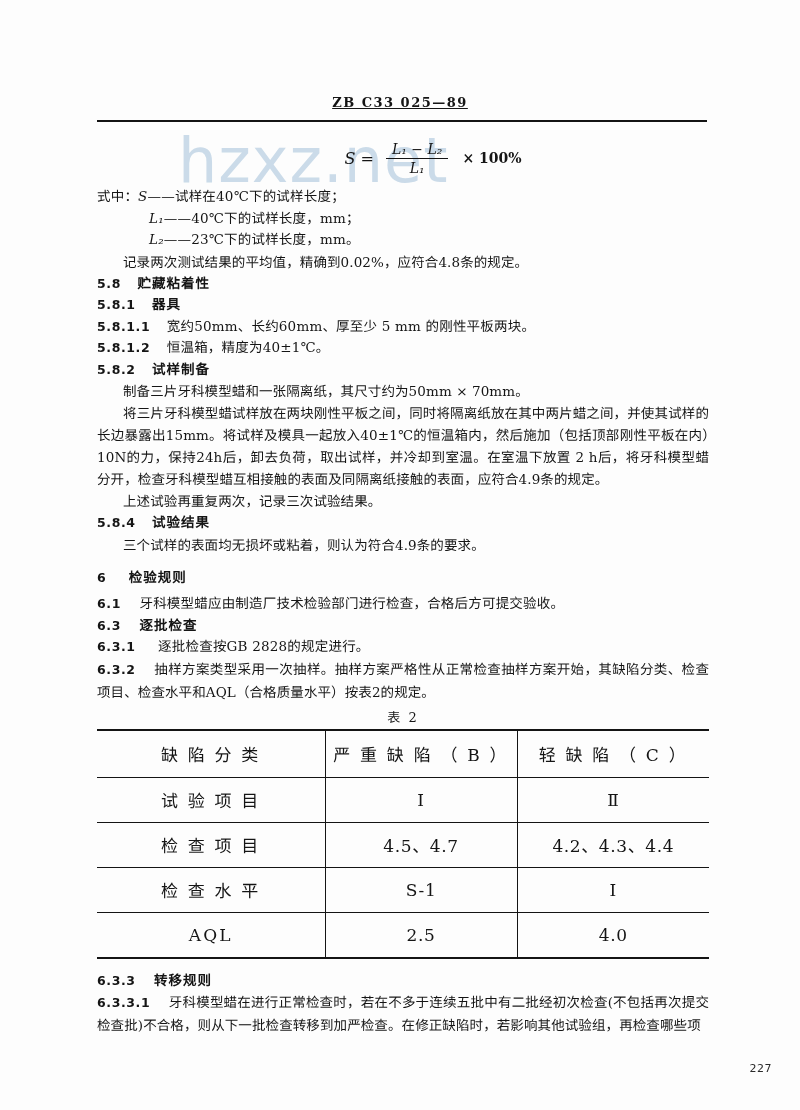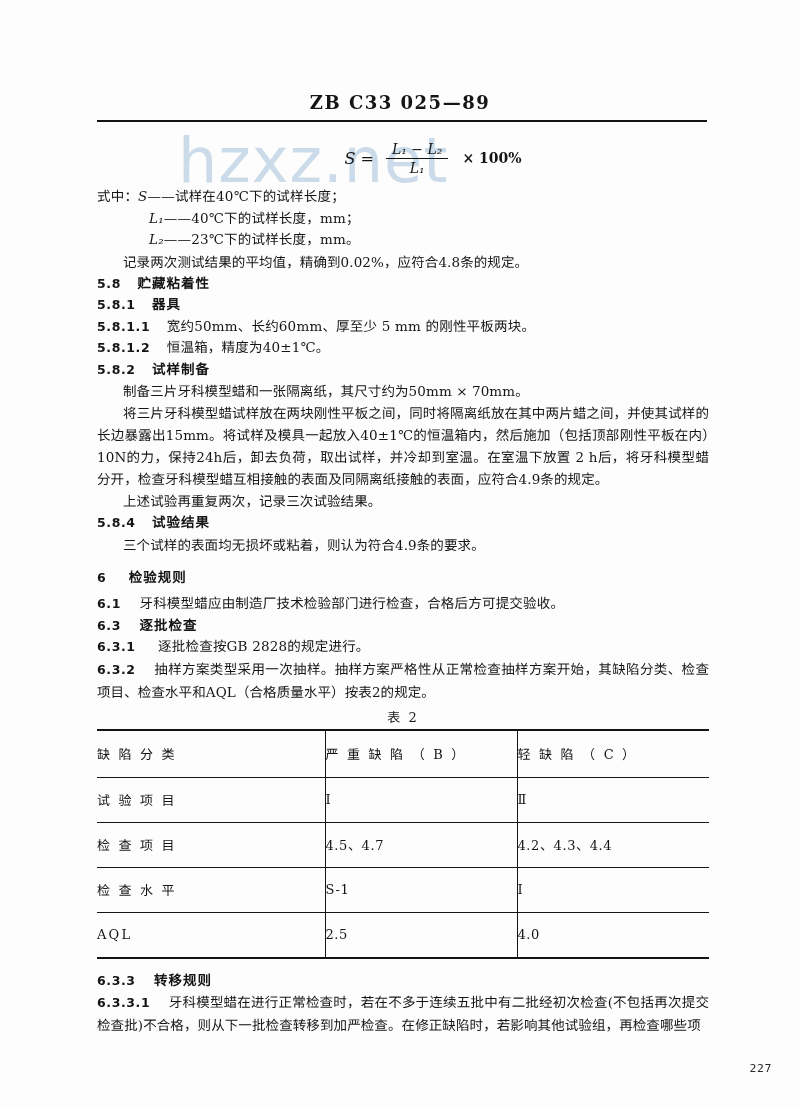--- a/index.html
+++ b/index.html
@@ -45,23 +45,24 @@
   .doc-head {
     position: absolute;
     left: 0;
     top: 92px;
     width: 800px;
     text-align: center;
     z-index: 2;
   }
   .doc-head .std-no {
     font-family: "DejaVu Serif", "Liberation Serif", serif;
-    font-size: 18px;
+    font-size: 13px;
     font-weight: 700;
     letter-spacing: 1.5px;
+    text-decoration: underline;
   }
   .head-rule {
     position: absolute;
     left: 97px;
     top: 120px;
     width: 610px;
     height: 2px;
     background: #141414;
     z-index: 2;
   }
@@ -149,22 +150,23 @@
     letter-spacing: 2px;
     margin: 4px 0 3px 0;
   }
   table.t2 {
     width: 612px;
     border-collapse: collapse;
     table-layout: fixed;
   }
   table.t2 td {
     height: 44px;
+    text-align: center;
     vertical-align: middle;
-    font-size: 13px;
+    font-size: 17px;
     letter-spacing: 2.2px;
     padding: 0;
   }
   table.t2 td.val {
     letter-spacing: .6px;
     font-family: "DejaVu Serif", "Liberation Serif", serif;
   }
   table.t2 tr.hdr td { height: 46px; }
   table.t2 col.c1 { width: 228px; }
   table.t2 col.c2 { width: 192px; }

